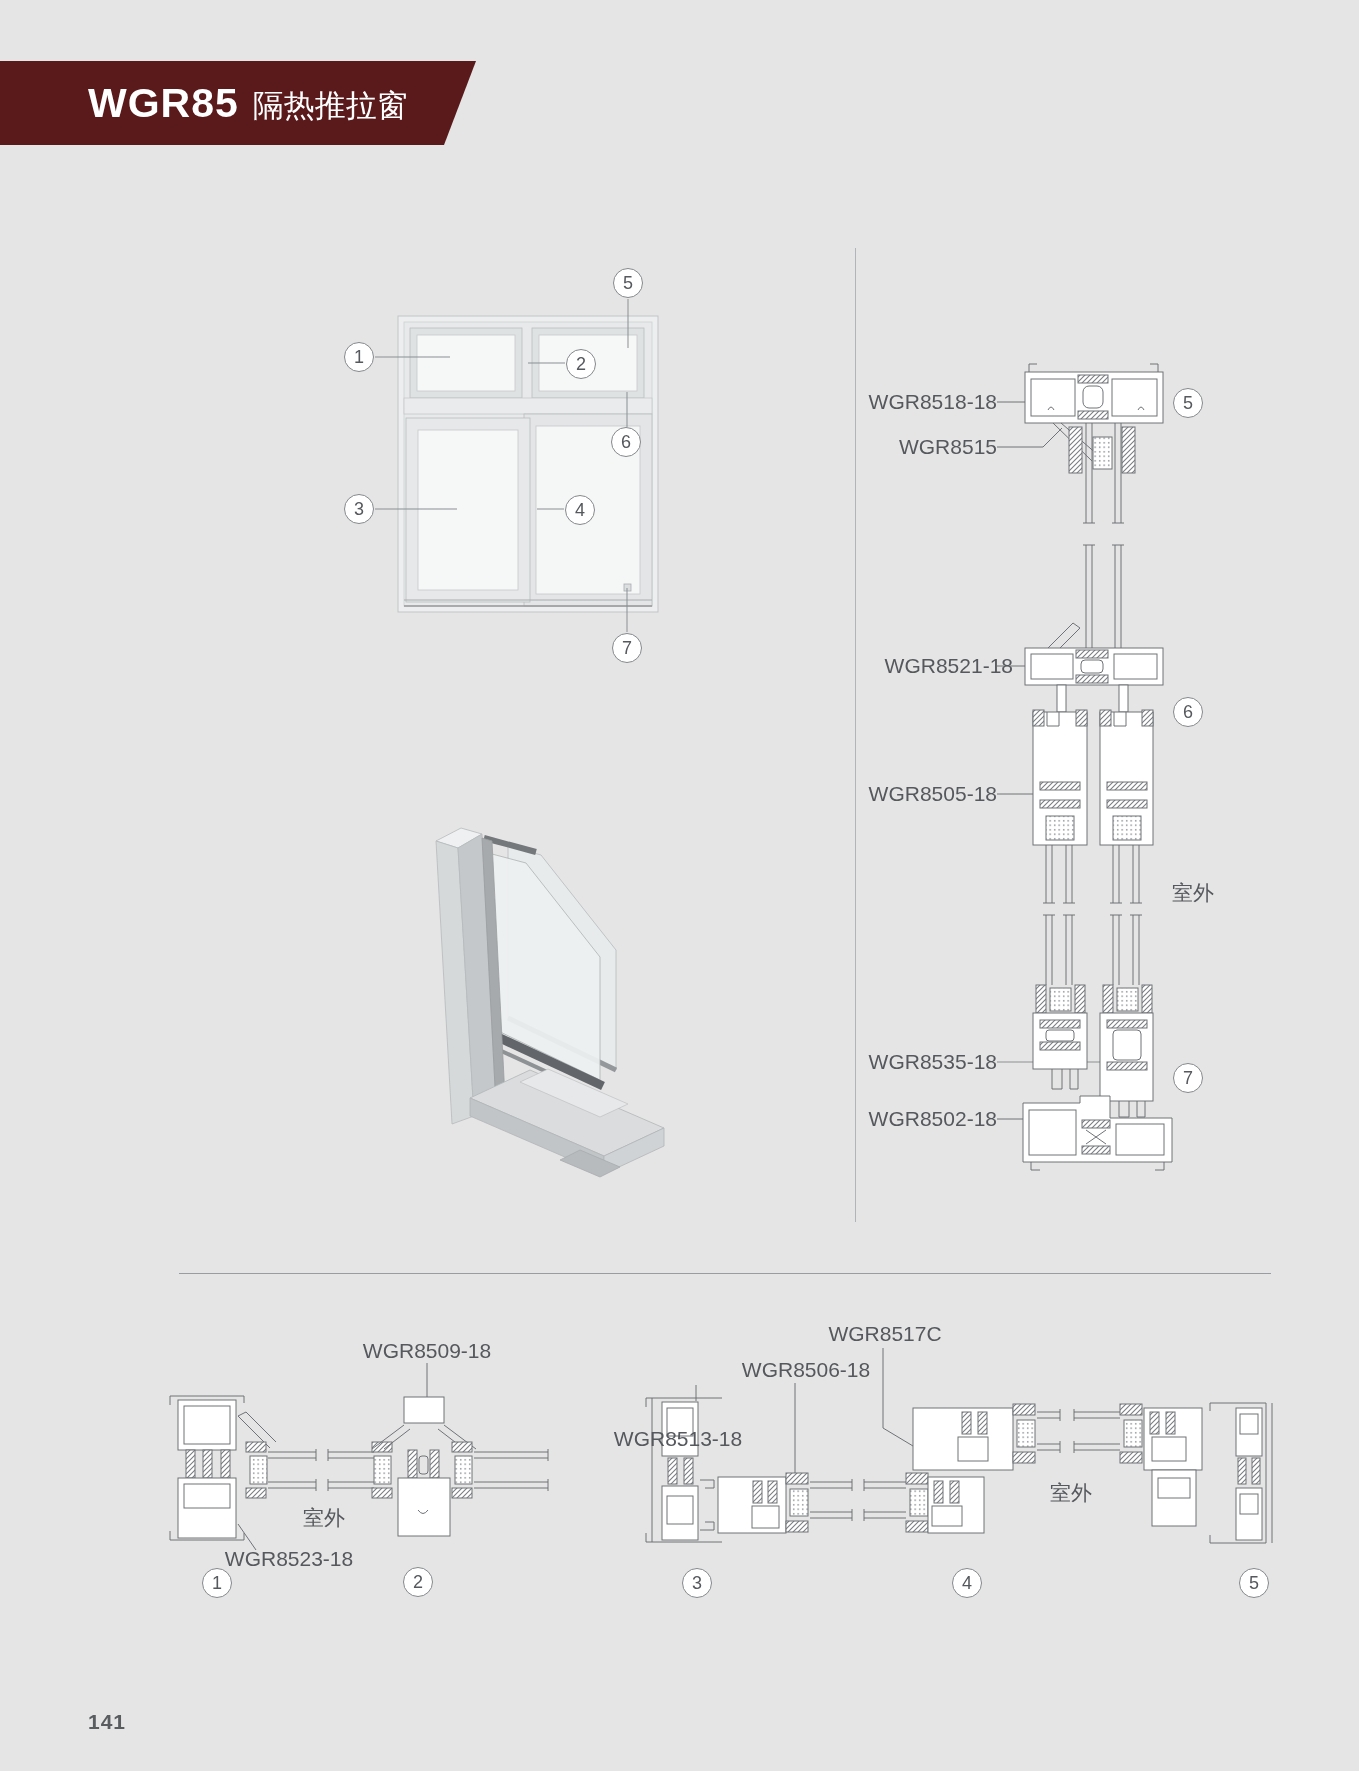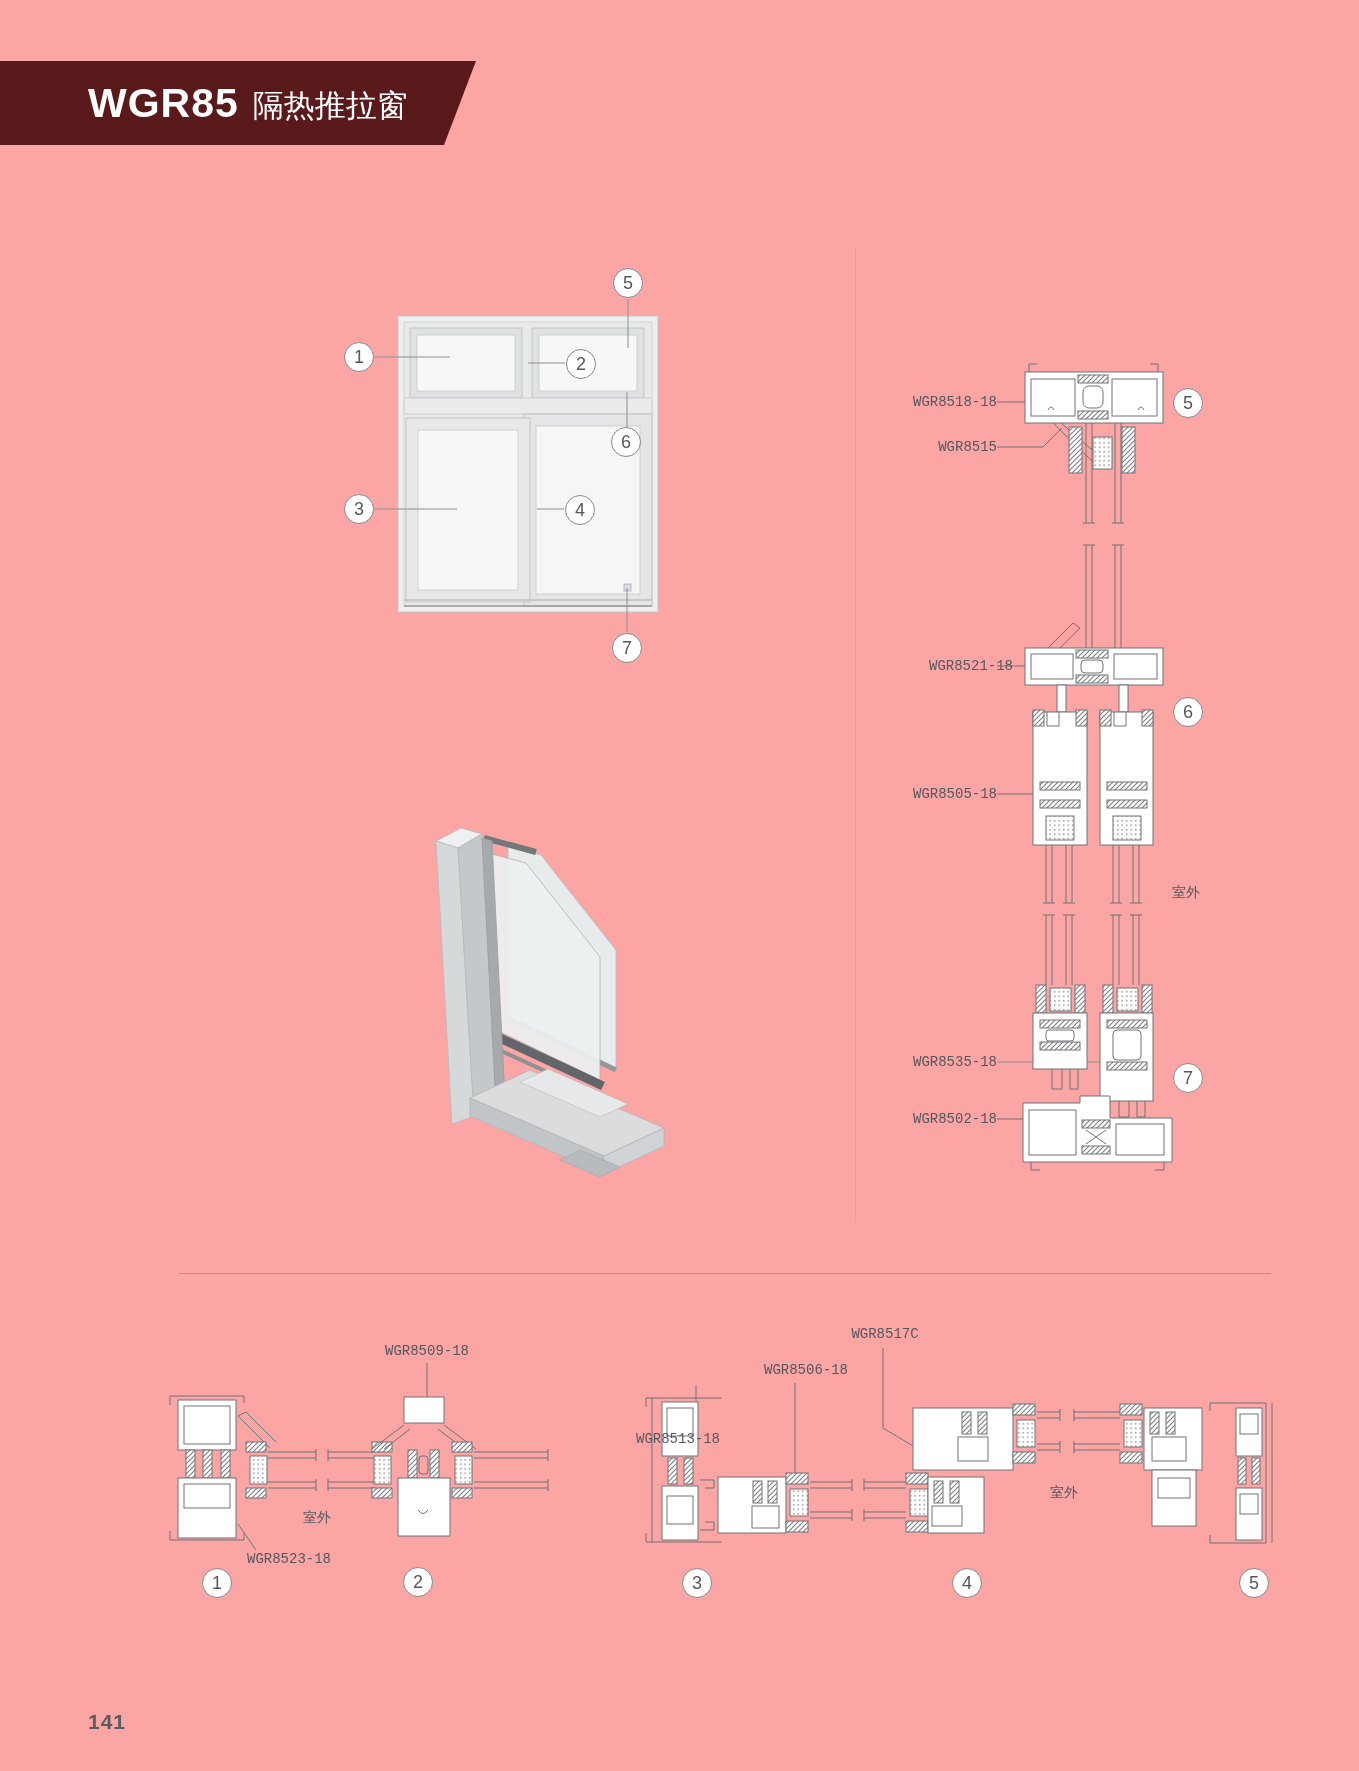--- a/index.html
+++ b/index.html
@@ -1,24 +1,24 @@
 <!DOCTYPE html>
 <html><head>
 <meta charset="utf-8">
 <style>
   html,body{margin:0;padding:0;background:#fff;}
-  .page{position:relative;width:1359px;height:1771px;background:#fca5a5;overflow:hidden;
+  .page{position:relative;width:1359px;height:1771px;background:#e5e5e5;overflow:hidden;
         font-family:"Liberation Sans",sans-serif;}
   svg.drawings{position:absolute;left:0;top:0;z-index:1;}
   .banner{position:absolute;left:0;top:61px;width:476px;height:84px;z-index:3;
           clip-path:polygon(0 0,100% 0,calc(100% - 32px) 100%,0 100%);
           display:flex;align-items:center;padding-left:88px;box-sizing:border-box;}
   .banner .series{color:#fff;font-size:41px;font-weight:bold;letter-spacing:1px;line-height:1;}
   .banner .product{color:#fff;font-size:31px;font-weight:500;margin-left:14px;line-height:1;padding-top:4px;}
-  .lbl{position:absolute;z-index:2;font-size:14px;color:#55585c;white-space:nowrap;line-height:26px;font-family:Liberation Mono, monospace;}
+  .lbl{position:absolute;z-index:2;font-size:21px;color:#55585c;white-space:nowrap;line-height:26px;}
   .lbl.r{text-align:right;}
   .lbl.c{transform:translateX(-50%);}
   .callout{position:absolute;z-index:2;width:30px;height:30px;box-sizing:border-box;
            border:1.2px solid #85898c;border-radius:50%;background:#fff;
            display:flex;align-items:center;justify-content:center;
            font-size:18px;color:#55585c;}
   .vdivider{position:absolute;z-index:0;left:855px;top:248px;width:1px;height:974px;background:#b2b5b7;}
   .hdivider{position:absolute;z-index:0;left:179px;top:1273px;width:1092px;height:1px;background:#9a9da0;}
   .pagenum{position:absolute;z-index:2;left:88px;top:1710px;font-size:21px;font-weight:bold;color:#595d60;letter-spacing:1px;}
 </style>

